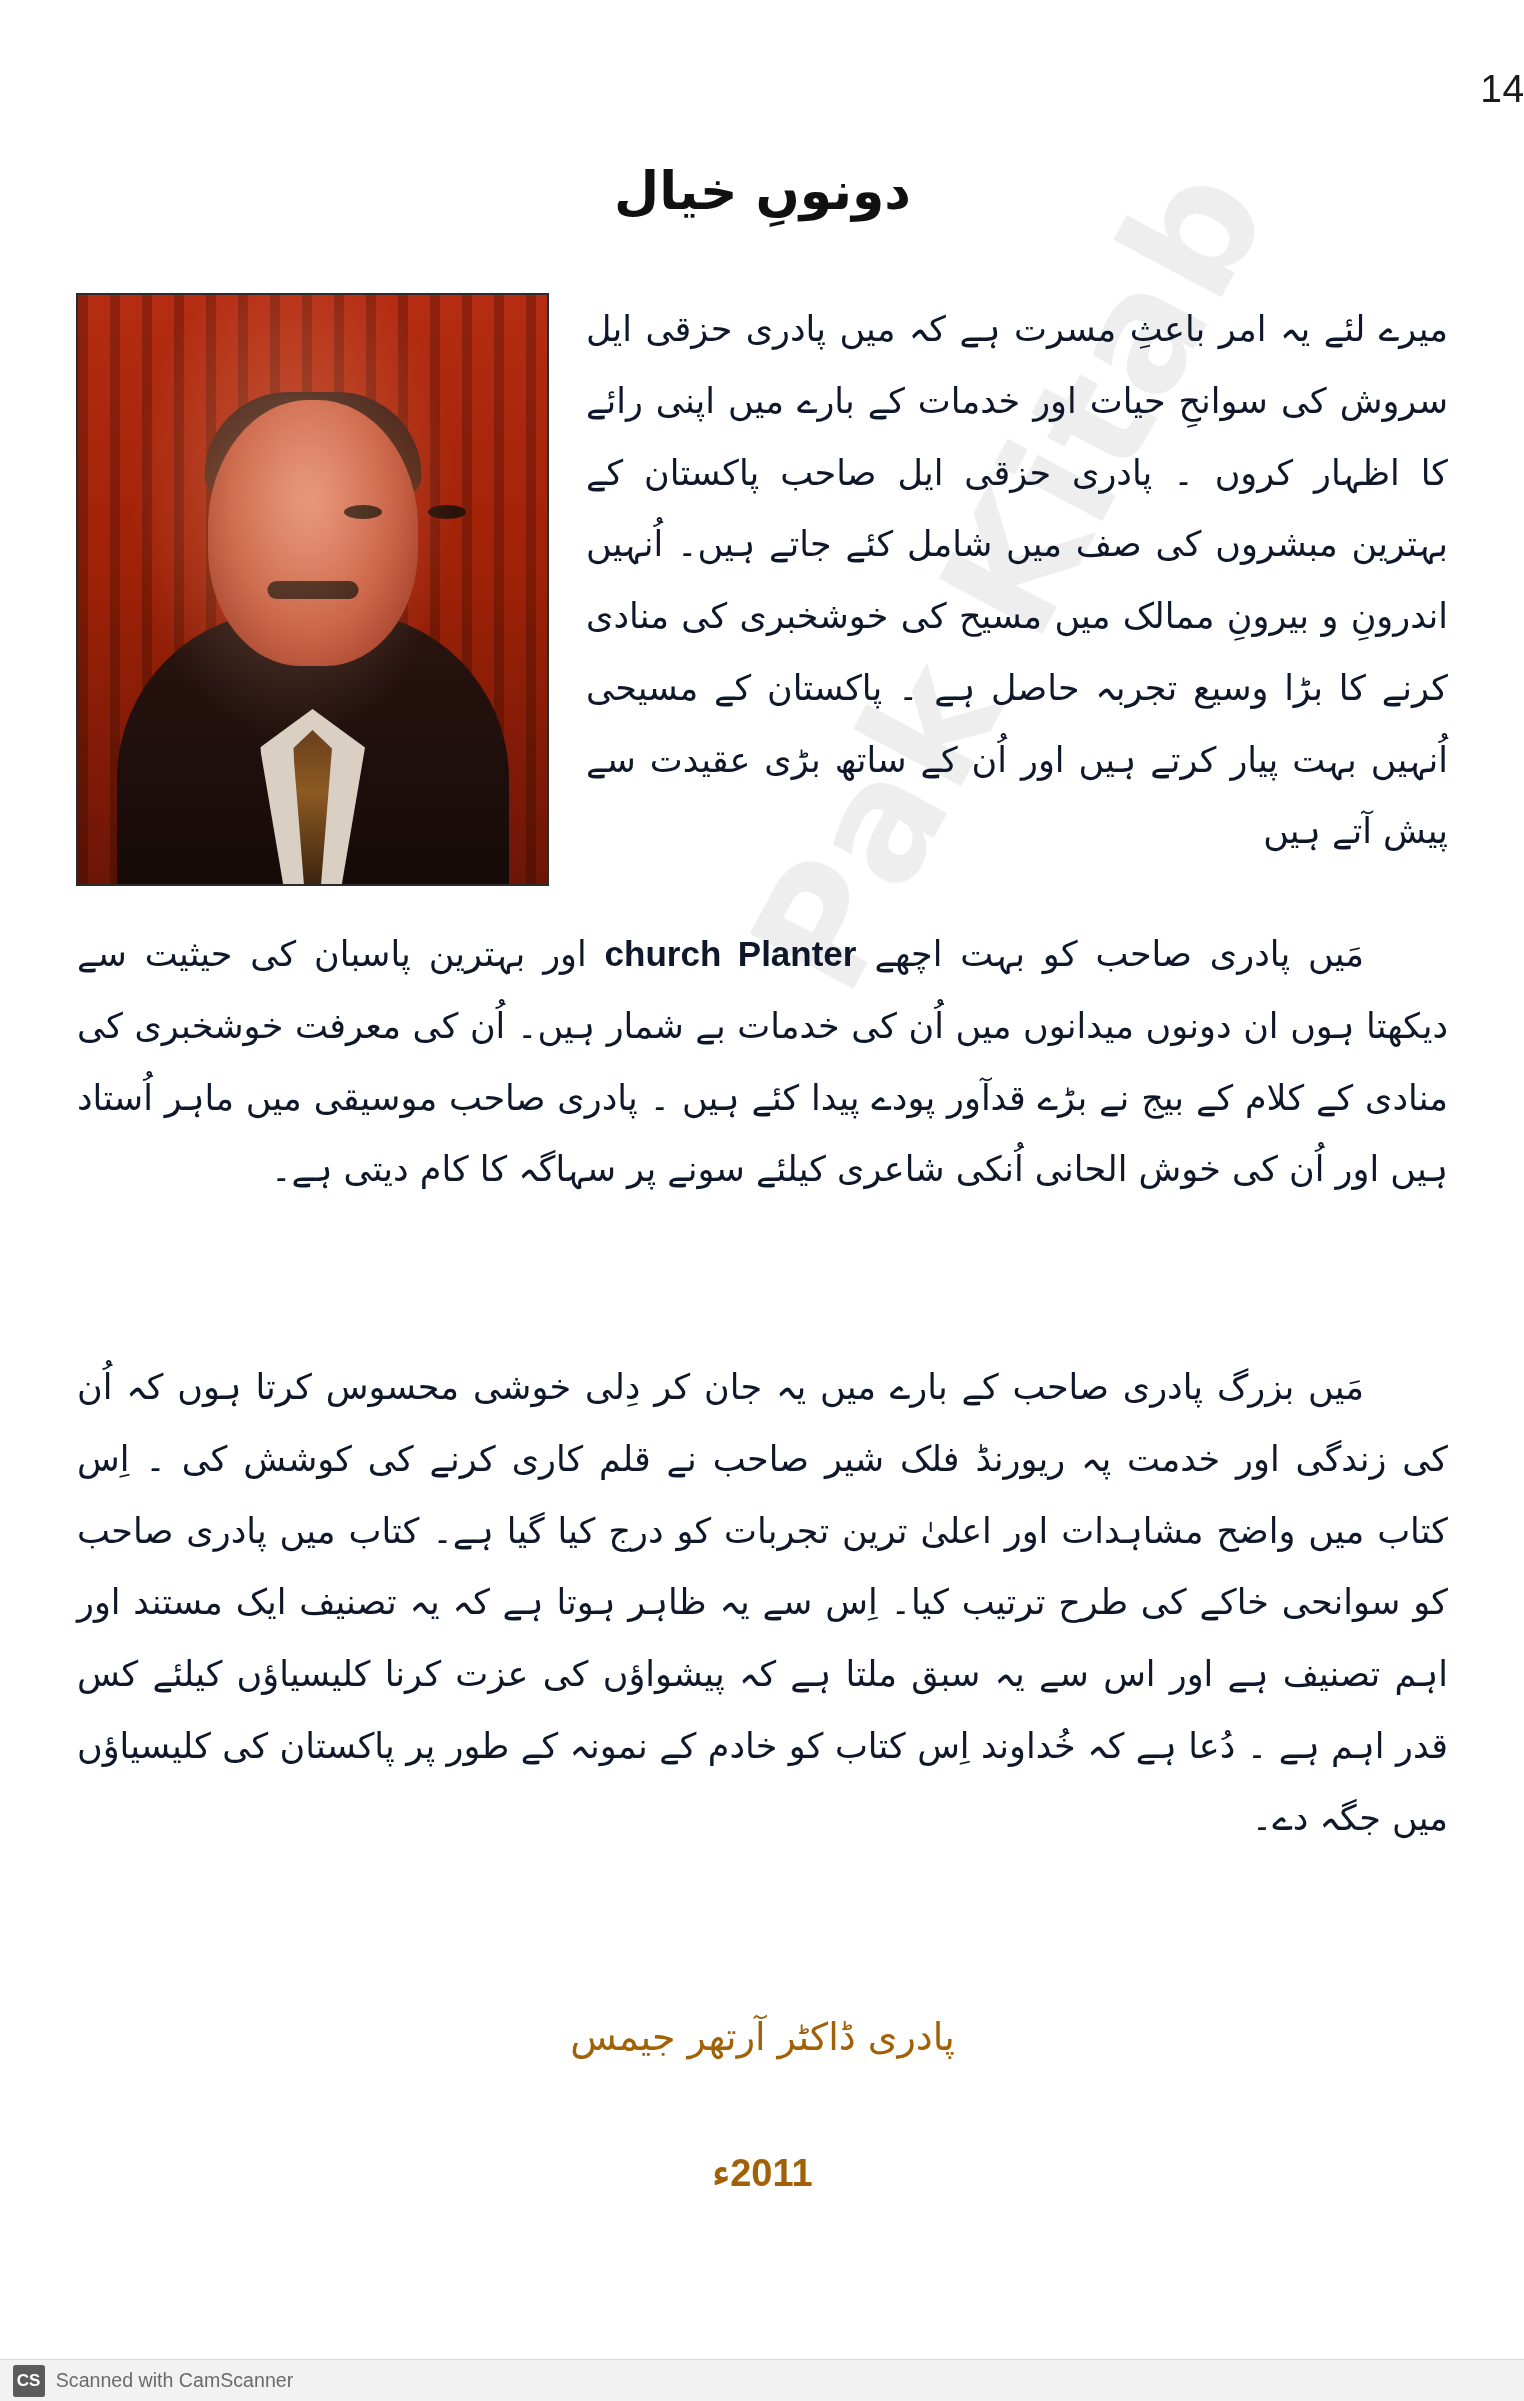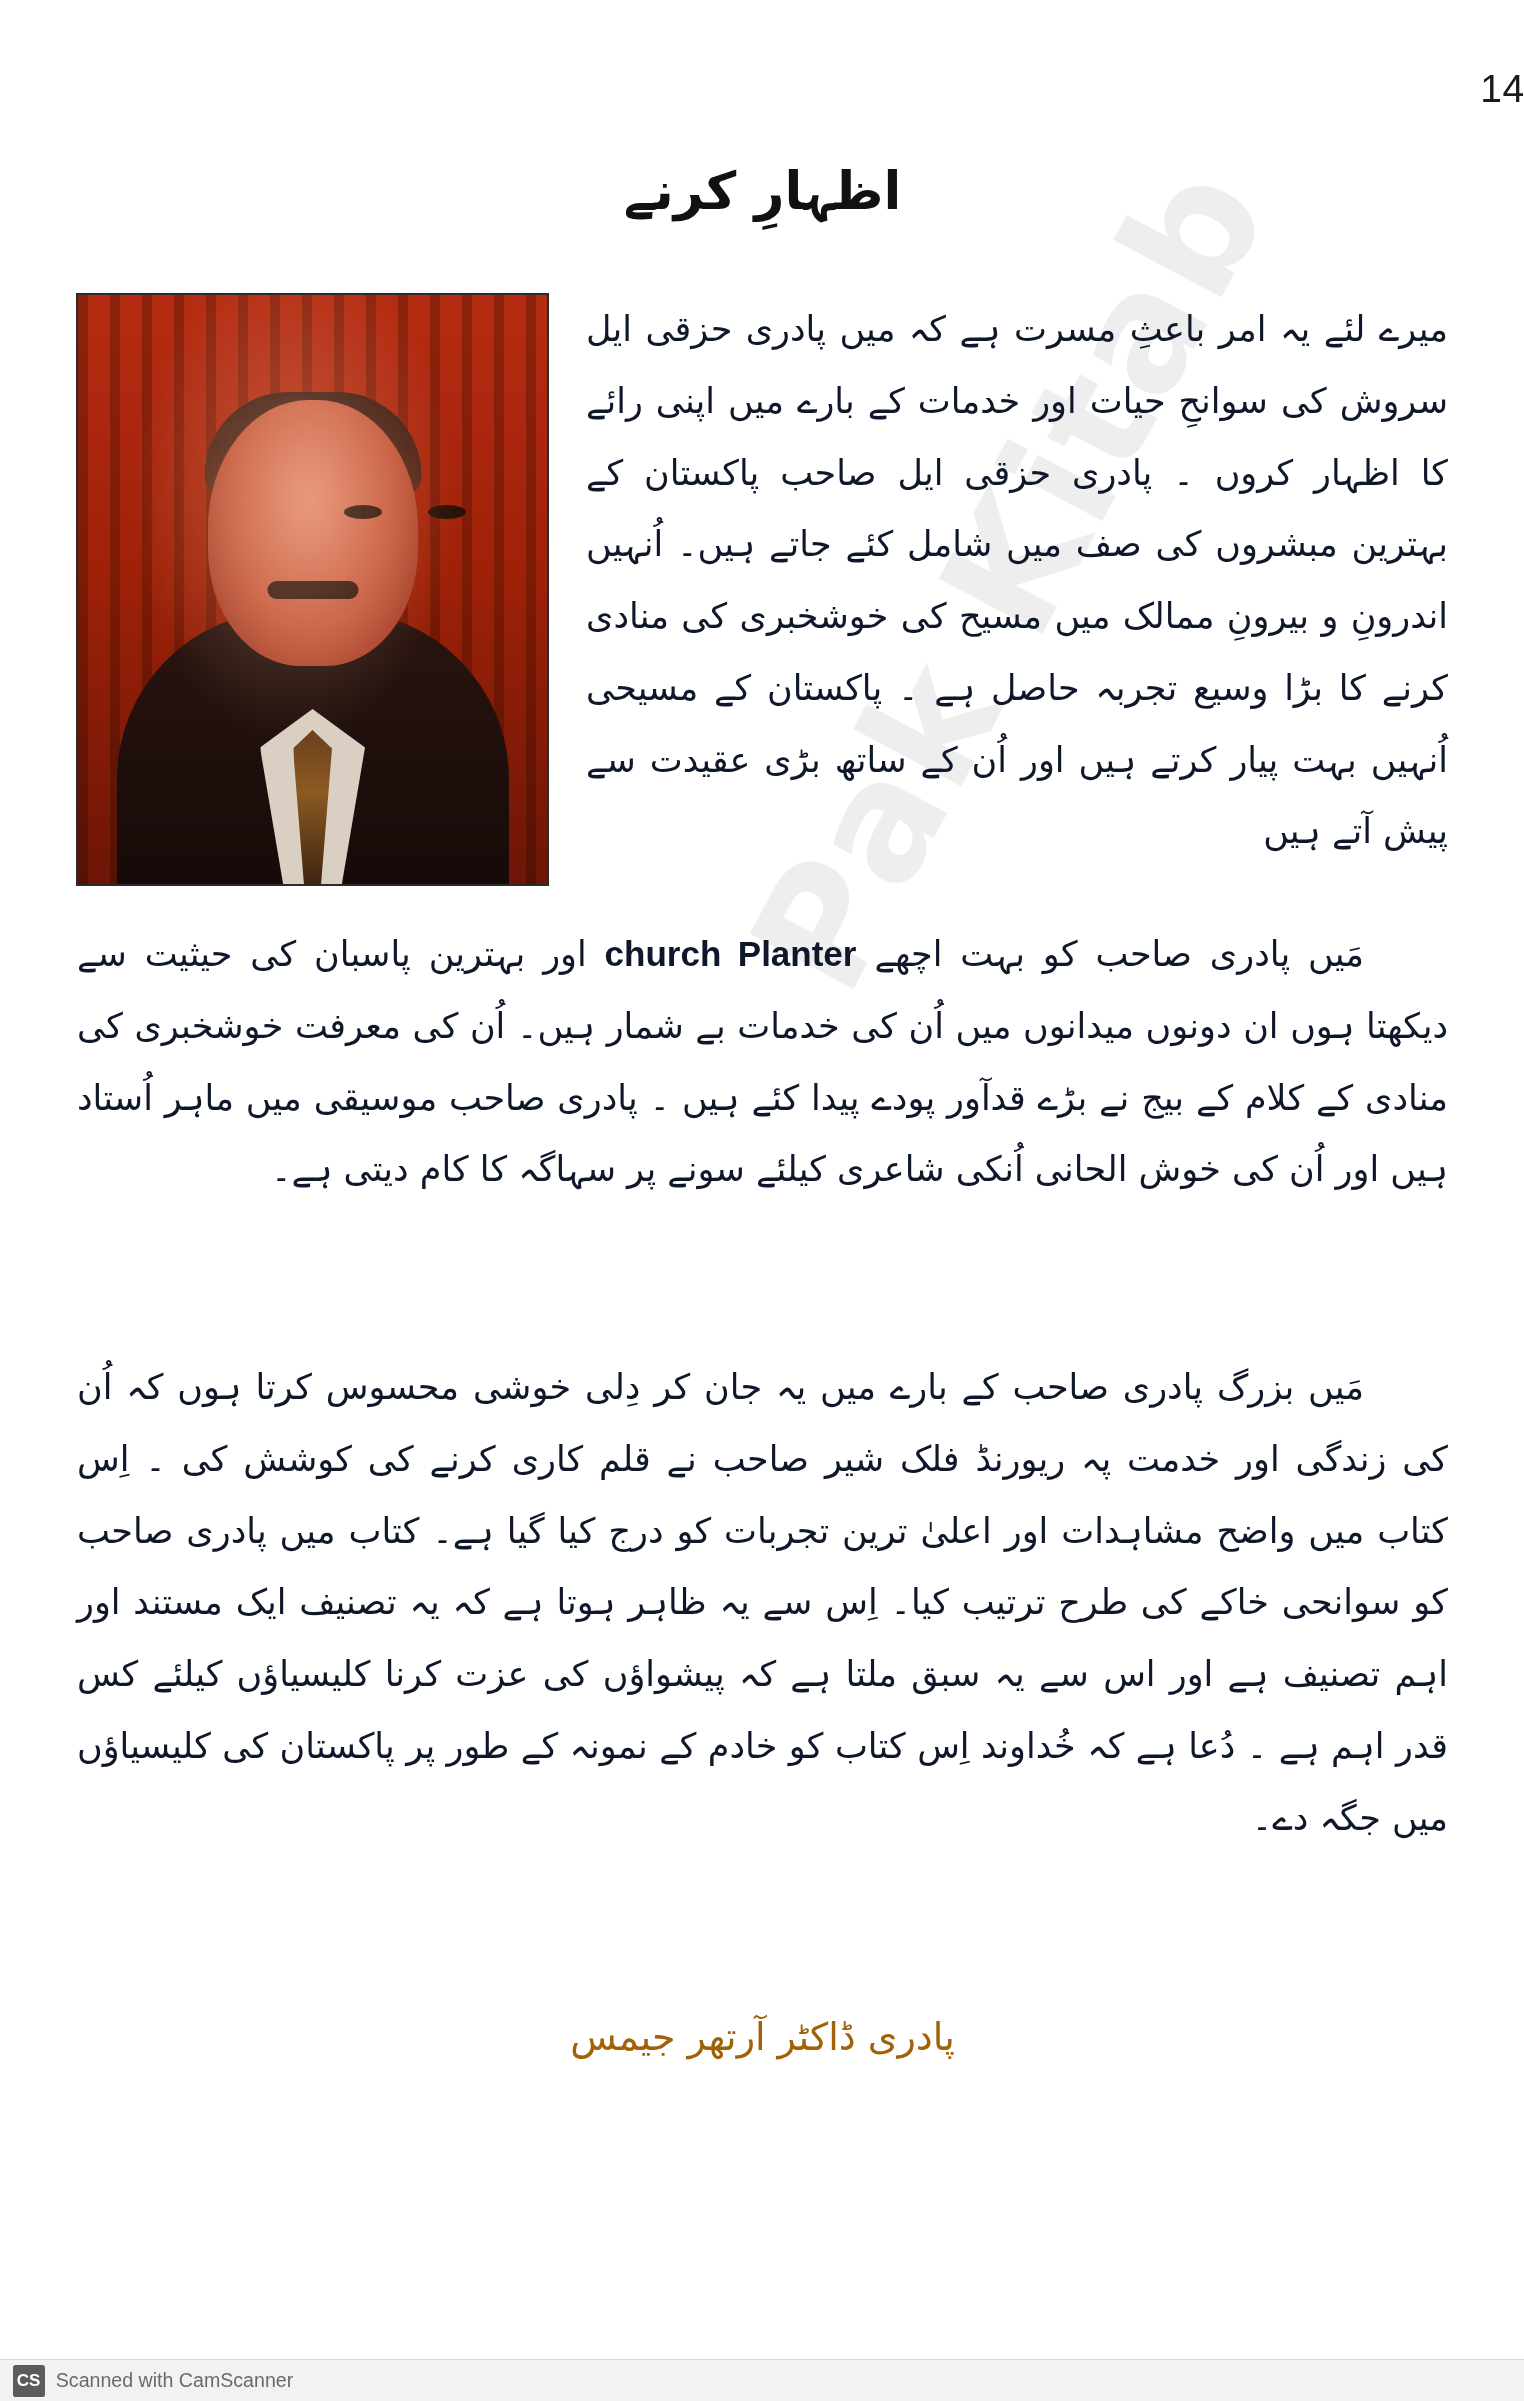--- a/index.html
+++ b/index.html
@@ -240,21 +240,21 @@
     font-family: "Liberation Sans", sans-serif;
   }
 </style>
 </head>
 <body>
 
 <div class="page">
 
   <div class="page-number">14</div>
 
-  <div class="doc-title">اظہارِ کرنے</div>
+  <div class="doc-title">دونوںِ خیال</div>
 
   <div class="photo-frame">
     <div class="photo-bg"></div>
     <div class="photo-suit"></div>
     <div class="photo-shirt"></div>
     <div class="photo-tie"></div>
     <div class="photo-hair"></div>
     <div class="photo-head"></div>
     <div class="photo-eye left"></div>
     <div class="photo-eye right"></div>
@@ -268,20 +268,21 @@
 
   <div class="para-block urdu p2">
     <span class="indent"></span><span>مَیں پادری صاحب کو بہت اچھے </span><span class="ltr-inline">church  Planter</span><span> اور بہترین پاسبان کی حیثیت سے دیکھتا ہوں ان دونوں میدانوں میں اُن کی خدمات بے شمار ہیں۔ اُن کی معرفت خوشخبری کی منادی کے کلام کے بیج نے بڑے قدآور پودے پیدا کئے ہیں ۔ پادری صاحب موسیقی میں ماہر اُستاد ہیں اور اُن کی خوش الحانی اُنکی شاعری کیلئے سونے پر سہاگہ کا کام دیتی ہے۔</span>
   </div>
 
   <div class="para-block urdu p3">
     <span class="indent"></span><span>مَیں بزرگ پادری صاحب کے بارے میں یہ جان کر دِلی خوشی محسوس کرتا ہوں کہ اُن کی زندگی اور خدمت پہ ریورنڈ فلک شیر صاحب نے قلم کاری کرنے کی کوشش کی ۔ اِس کتاب میں واضح مشاہدات اور اعلیٰ ترین تجربات کو درج کیا گیا ہے۔ کتاب میں پادری صاحب کو سوانحی خاکے کی طرح ترتیب کیا۔ اِس سے یہ ظاہر ہوتا ہے کہ یہ تصنیف ایک مستند اور اہم تصنیف ہے اور اس سے یہ سبق ملتا ہے کہ پیشواؤں کی عزت کرنا کلیسیاؤں کیلئے کس قدر اہم ہے ۔ دُعا ہے کہ خُداوند اِس کتاب کو خادم کے نمونہ کے طور پر پاکستان کی کلیسیاؤں میں جگہ دے۔</span>
   </div>
 
   <div class="sign sign-name">پادری ڈاکٹر آرتھر جیمس</div>
+  <div class="sign sign-year">2011ء</div>
 
   <div class="cs-bar">
     <div class="cs-logo">CS</div>
     <div class="cs-text">Scanned with CamScanner</div>
   </div>
 
 </div>
 
 
 </body></html>

